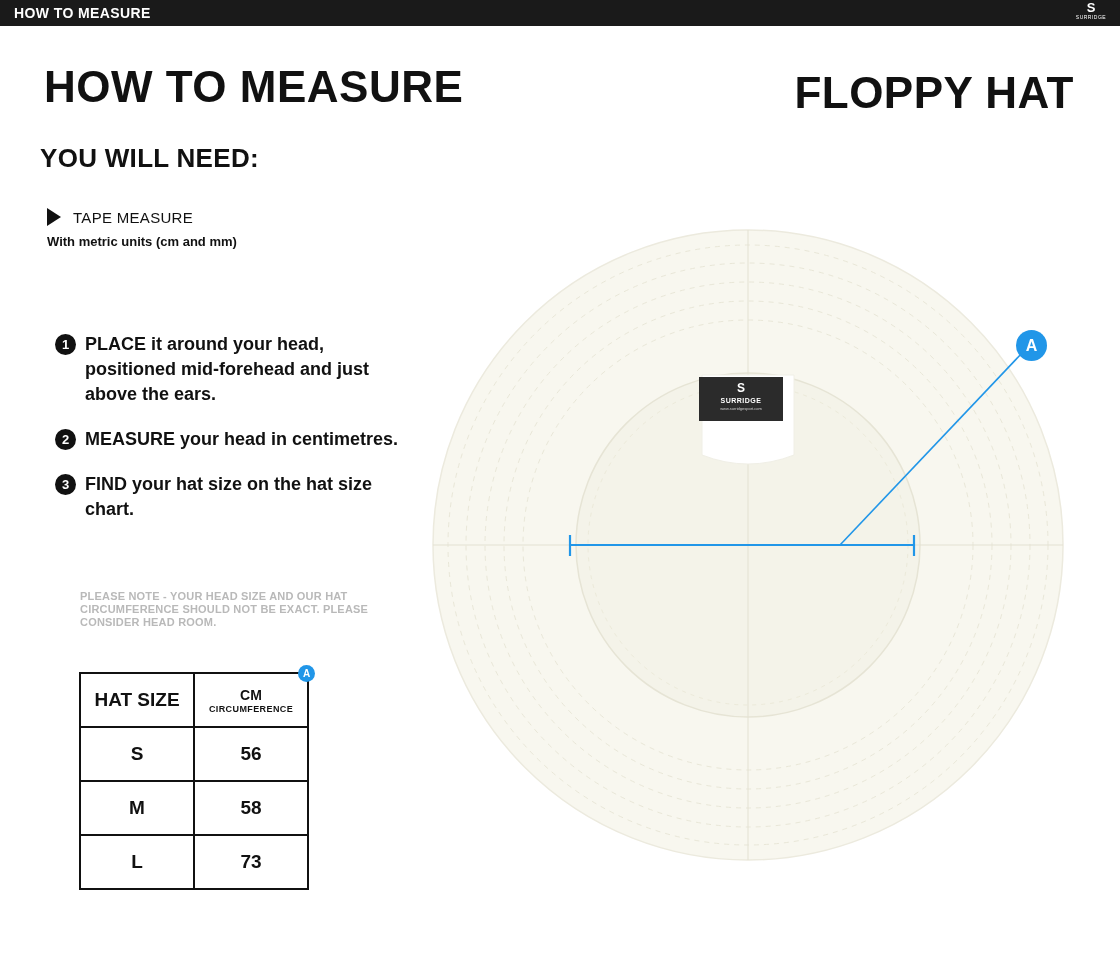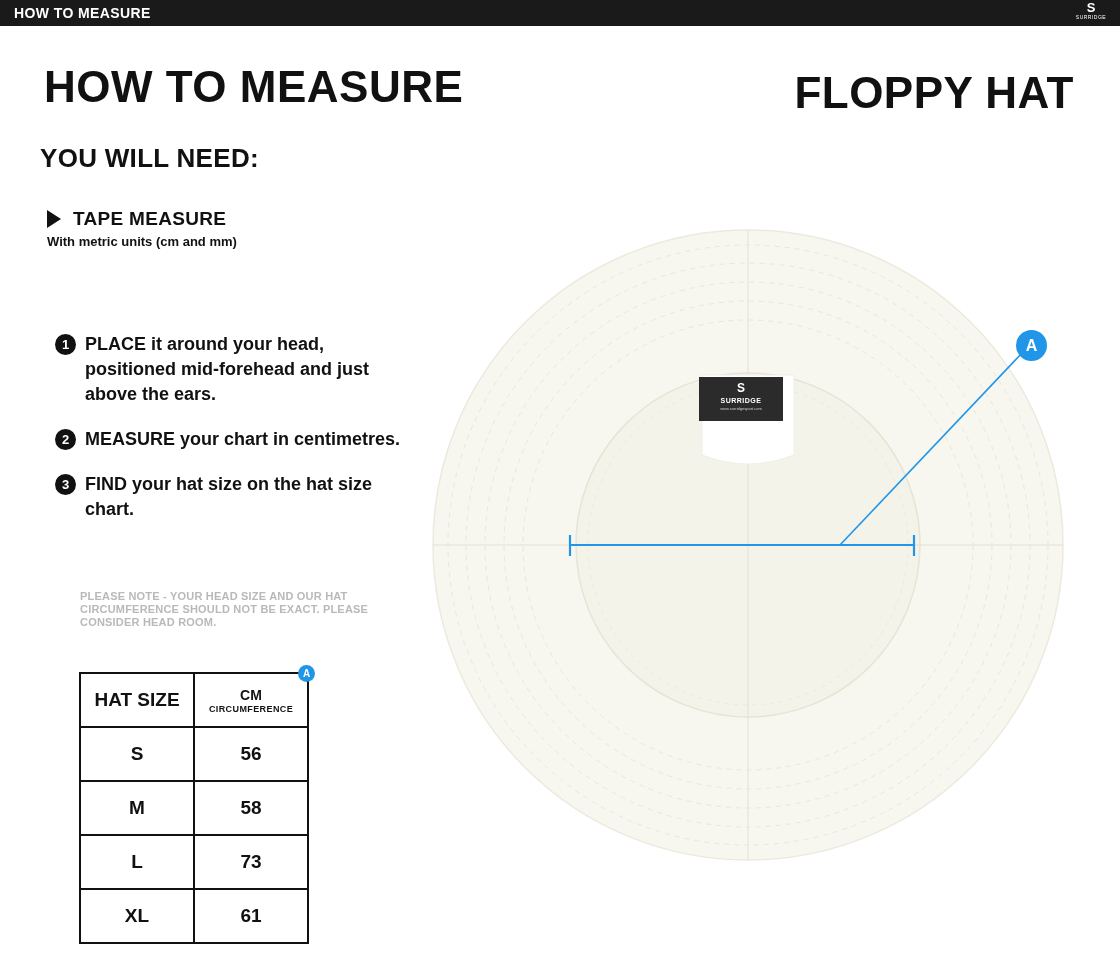--- a/index.html
+++ b/index.html
@@ -93,22 +93,22 @@
     align-items: center;
   }
   .tri {
     width: 0; height: 0;
     border-left: 14px solid #111;
     border-top: 9px solid transparent;
     border-bottom: 9px solid transparent;
     margin-right: 12px;
   }
   .tape-label {
-    font-size: 19px;
-    font-weight: bold;
+    font-size: 15px;
+    font-weight: normal;
     letter-spacing: 0.3px;
   }
   .tape-sub {
     position: absolute;
     left: 47px;
     top: 234px;
     font-size: 13px;
     font-weight: bold;
   }
 
@@ -280,21 +280,21 @@
 </div>
 <div class="tape-sub">With metric units (cm and mm)</div>
 
 <div class="steps">
   <div class="step">
     <div class="bullet">1</div>
     <div class="step-text">PLACE it around your head, positioned mid-forehead and just above the ears.</div>
   </div>
   <div class="step">
     <div class="bullet">2</div>
-    <div class="step-text">MEASURE your chart in centimetres.</div>
+    <div class="step-text">MEASURE your head in centimetres.</div>
   </div>
   <div class="step">
     <div class="bullet">3</div>
     <div class="step-text">FIND your hat size on the hat size chart.</div>
   </div>
 </div>
 
 <div class="note">PLEASE NOTE - YOUR HEAD SIZE AND OUR HAT CIRCUMFERENCE SHOULD NOT BE EXACT. PLEASE CONSIDER HEAD ROOM.</div>
 
 <table class="size-table">
@@ -312,24 +312,20 @@
     <td>56</td>
   </tr>
   <tr>
     <td>M</td>
     <td>58</td>
   </tr>
   <tr>
     <td>L</td>
     <td>73</td>
   </tr>
-  <tr>
-    <td>XL</td>
-    <td>61</td>
-  </tr>
 </tbody>
   </table>
 
 <div class="art">
   <svg width="660" height="680" viewBox="0 0 660 680">
 
     <circle cx="318" cy="330" r="315" fill="#f8f7ef" stroke="#eceade" stroke-width="1.5"></circle>
     <circle cx="318" cy="330" r="300" fill="none" stroke="#e9e7d8" stroke-width="1" stroke-dasharray="5 5"></circle>
     <circle cx="318" cy="330" r="282" fill="none" stroke="#e9e7d8" stroke-width="1" stroke-dasharray="5 5"></circle>
     <circle cx="318" cy="330" r="263" fill="none" stroke="#e9e7d8" stroke-width="1" stroke-dasharray="5 5"></circle>

